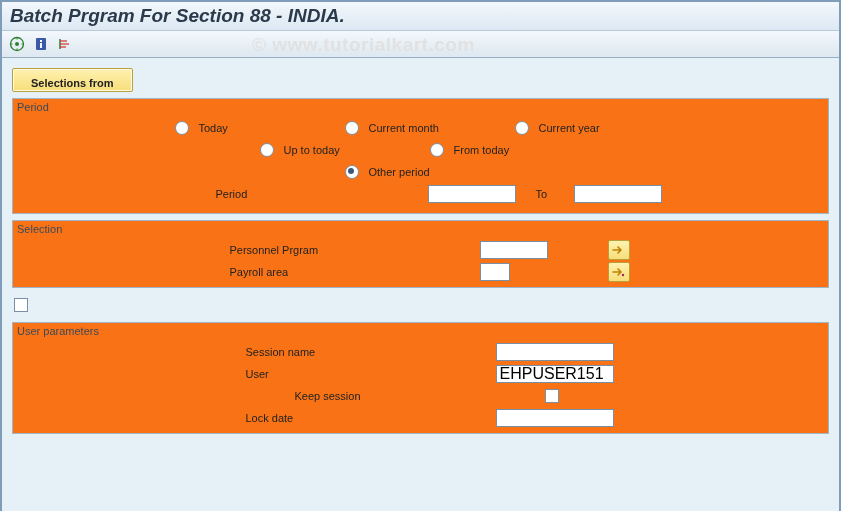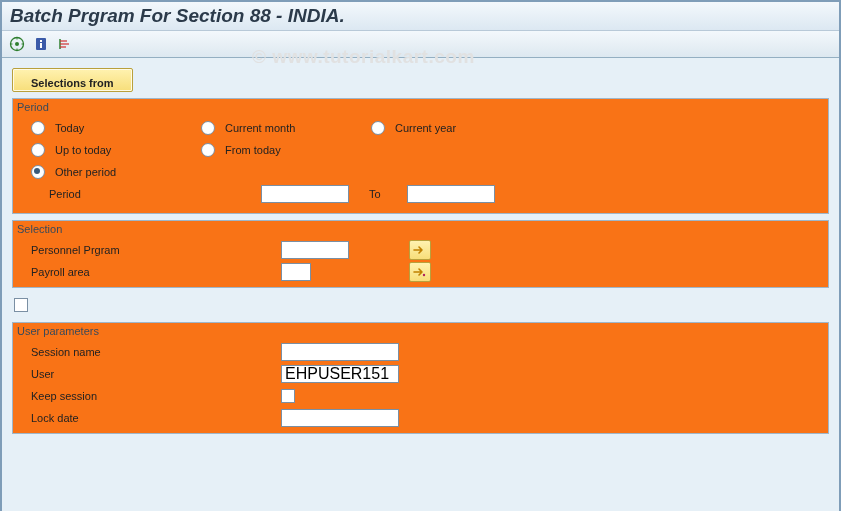--- a/index.html
+++ b/index.html
@@ -46,21 +46,21 @@
   .tool-icon {
     width: 18px;
     height: 18px;
     display: flex;
     align-items: center;
     justify-content: center;
     cursor: pointer;
   }
   .watermark {
     position: absolute;
-    top: 44px;
+    top: 32px;
     left: 250px;
     color: #e1e1e1;
     font-size: 19px;
     font-weight: bold;
     letter-spacing: .5px;
     pointer-events: none;
   }
   
   .body-area {
     padding: 10px 8px 8px 8px;
@@ -95,20 +95,21 @@
     position: relative;
     top: -2px;
     background: transparent;
     padding: 0 4px 2px 4px;
   }
   .row {
     display: flex;
     align-items: center;
     height: 22px;
     padding-left: 18px;
+    justify-content: center;
   }
   .row-indent { padding-left: 36px; }
   .cell-period { width: 170px; display: flex; align-items: center; gap: 4px; }
   .cell-sel-label { width: 250px; }
   .radio {
     appearance: none;
     width: 12px; height: 12px;
     border: 1px solid #7a8fa3;
     border-radius: 50%;
     margin: 0 6px 0 0;

